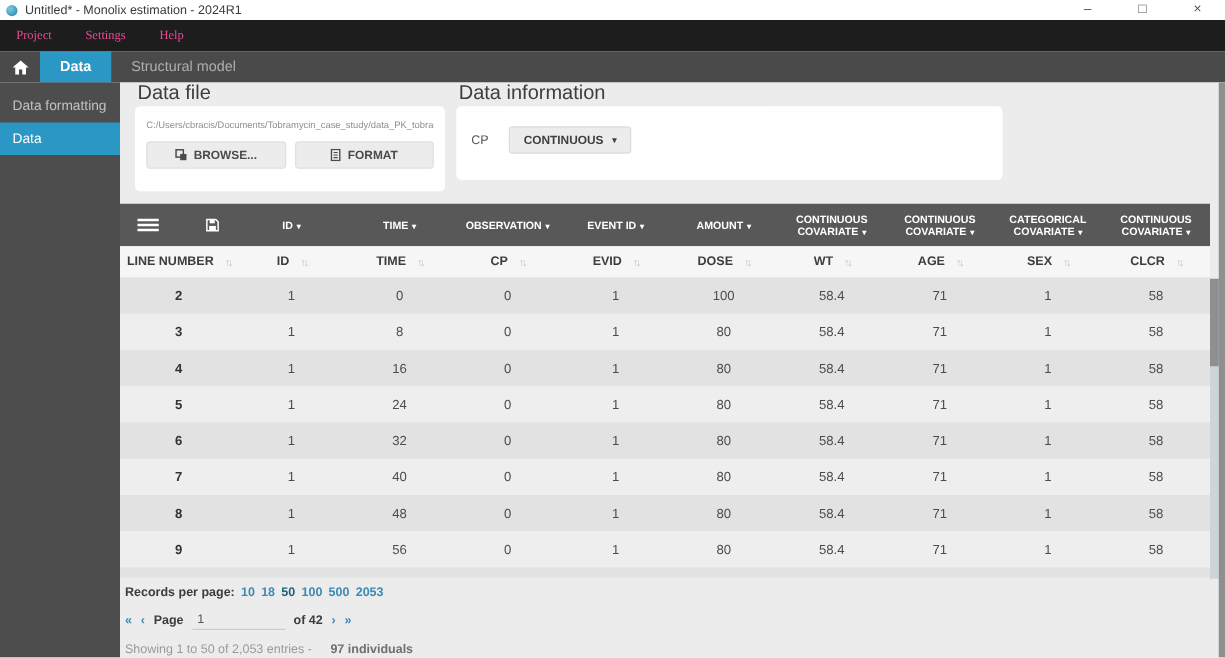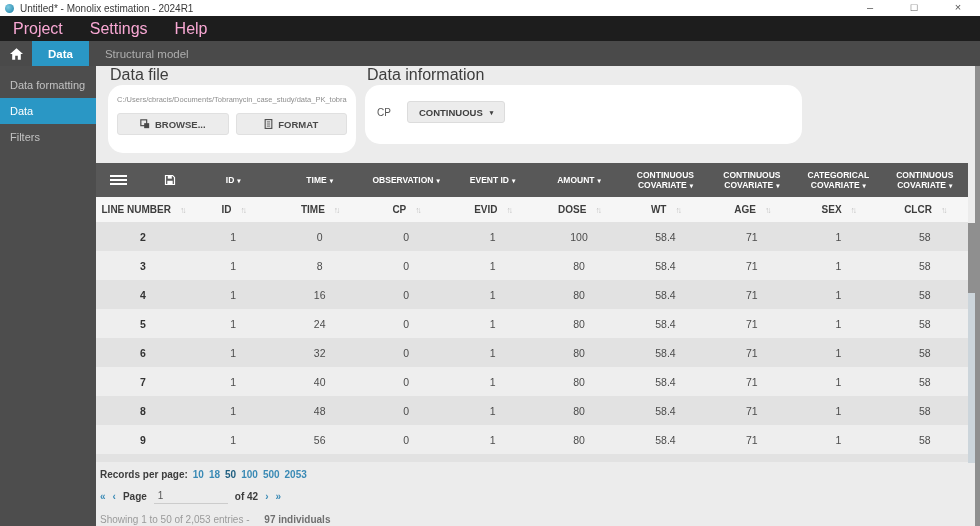--- a/index.html
+++ b/index.html
@@ -8,39 +8,39 @@
 
   
   .titlebar{height:16px;background:#ffffff;display:flex;align-items:center;padding-left:5px;position:relative;}
   .app-icon{width:9px;height:9px;border-radius:50%;background:radial-gradient(circle at 35% 35%,#7ecbe2,#1b7fa6);margin-right:6px;flex:0 0 auto;}
   .title-text{font-size:10px;color:#3a3a3a;}
   .win-controls{position:absolute;right:0;top:0;height:16px;display:flex;}
   .win-btn{width:44px;text-align:center;font-size:11px;line-height:15px;color:#555;}
 
   
   .menubar{height:25px;background:#1d1d1d;display:flex;align-items:center;padding-left:13px;}
-  .menu-item{color:#f9a8d4;font-size:16px;margin-right:27px;}
+  .menu-item{color:#ec4899;font-size:10px;margin-right:27px;font-family:Liberation Serif, serif;}
 
   
   .tabbar{height:25px;background:#4a4a4a;display:flex;align-items:stretch;}
   .home{width:32px;display:flex;align-items:center;justify-content:center;}
   .tab{font-size:11.5px;display:flex;align-items:center;padding:0 16px;}
   .tab.active{background:#2a97c5;color:#fff;font-weight:bold;}
   .tab.inactive{color:#aeaeae;}
 
   
   .bodywrap{position:absolute;top:66px;left:0;right:0;bottom:0;}
   .sidebar{position:absolute;left:0;top:0;width:96px;bottom:0;background:#4d4d4d;padding-top:6px;}
   .side-item{height:26px;line-height:26px;padding-left:10px;font-size:11px;color:#c2c2c2;}
   .side-item.active{background:#2a97c5;color:#fff;}
   .content{position:absolute;left:96px;top:0;right:0;bottom:0;background:#ececec;}
   .window-edge{position:absolute;right:0;top:0;bottom:0;width:5px;background:#8f8f8f;}
 
   
-  .card{position:absolute;background:#fff;border-radius:15px;}
+  .card{position:absolute;background:#fff;border-radius:4px;}
   .card-title{position:absolute;top:-19px;left:2px;font-size:16px;color:#3d3d3d;white-space:nowrap;}
   #card-file{left:12px;top:19px;width:248px;height:68px;padding:7px 9px;}
   .path{font-size:7.5px;color:#8f8f8f;white-space:nowrap;overflow:hidden;margin-top:3px;}
   .btn-row{display:flex;gap:7px;margin-top:9px;}
   .gbtn{flex:1;height:22px;background:#ececec;border:1px solid #e0e0e0;border-radius:3px;font-size:9.5px;font-weight:bold;color:#4a4a4a;display:flex;align-items:center;justify-content:center;gap:5px;}
   #card-info{left:269px;top:19px;width:437px;height:59px;padding:12px 12px;}
   .field-row{display:flex;align-items:center;gap:16px;margin-top:4px;}
   .field-name{font-size:10px;color:#555;}
   .dropdown-btn{height:22px;padding:0 11px;background:#ececec;border:1px solid #dcdcdc;border-radius:3px;font-size:9.5px;font-weight:bold;color:#3f3f3f;display:flex;align-items:center;gap:7px;}
   .caret{font-size:7px;line-height:1;}
@@ -111,21 +111,20 @@
   </span>
   <span class="tab active">Data</span>
   <span class="tab inactive">Structural model</span>
 </div>
 
 <div class="bodywrap">
 
   <div class="sidebar">
     <div class="side-item">Data formatting</div>
     <div class="side-item active">Data</div>
-    <div class="side-item">Filters</div>
   </div>
 
   <div class="content">
 
     <div class="card" id="card-file">
       <div class="card-title">Data file</div>
       <div class="path">C:/Users/cbracis/Documents/Tobramycin_case_study/data_PK_tobramycin.txt</div>
       <div class="btn-row">
         <div class="gbtn">
           <svg width="10" height="10" viewBox="0 0 12 12">

